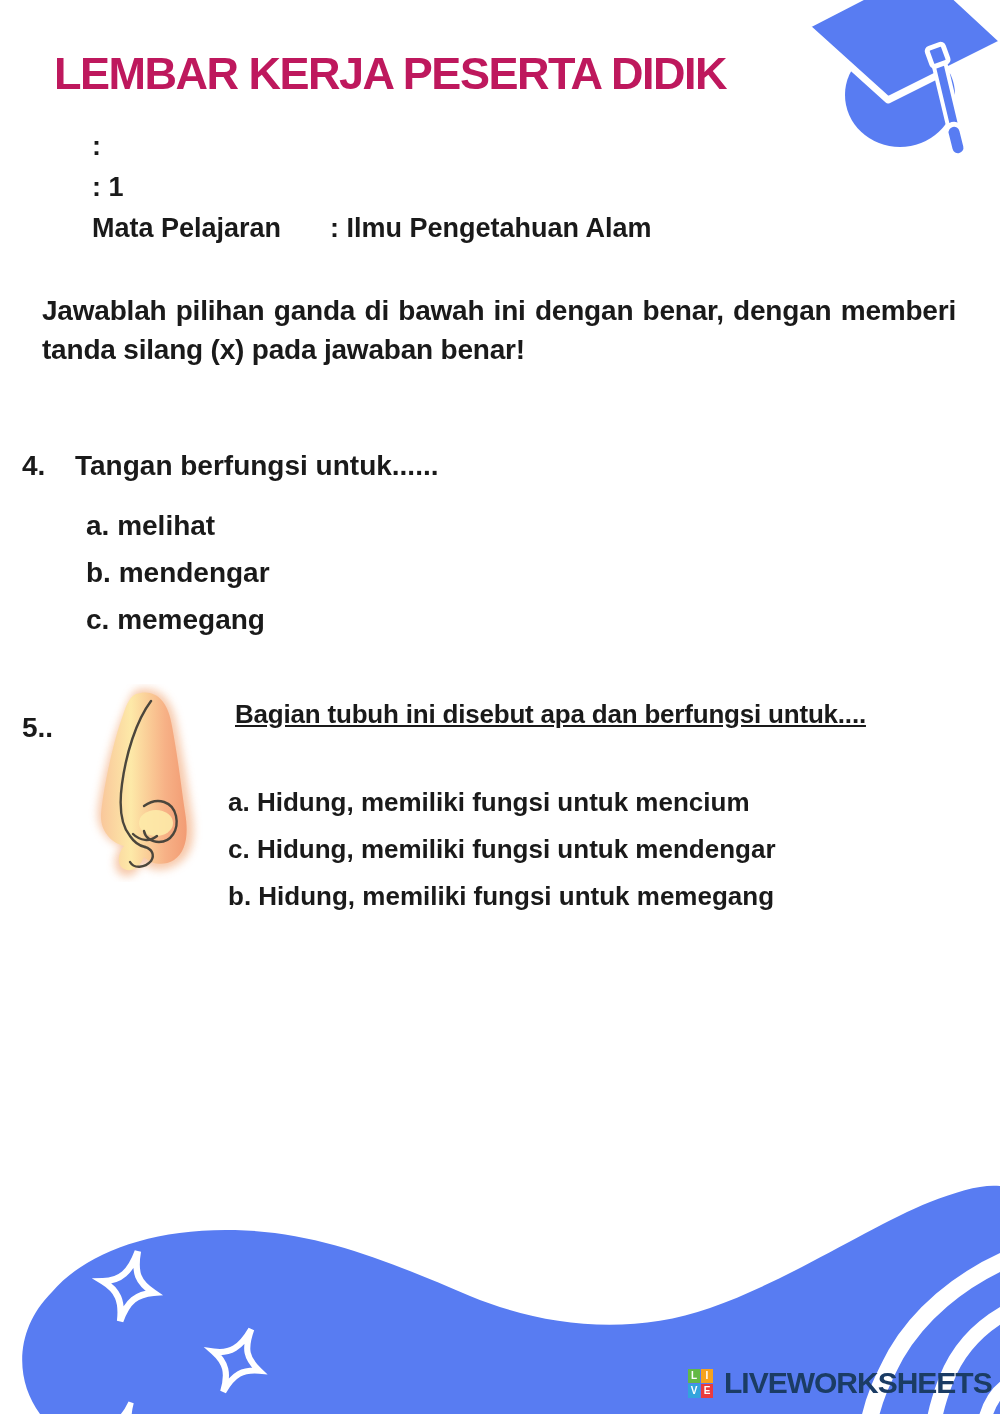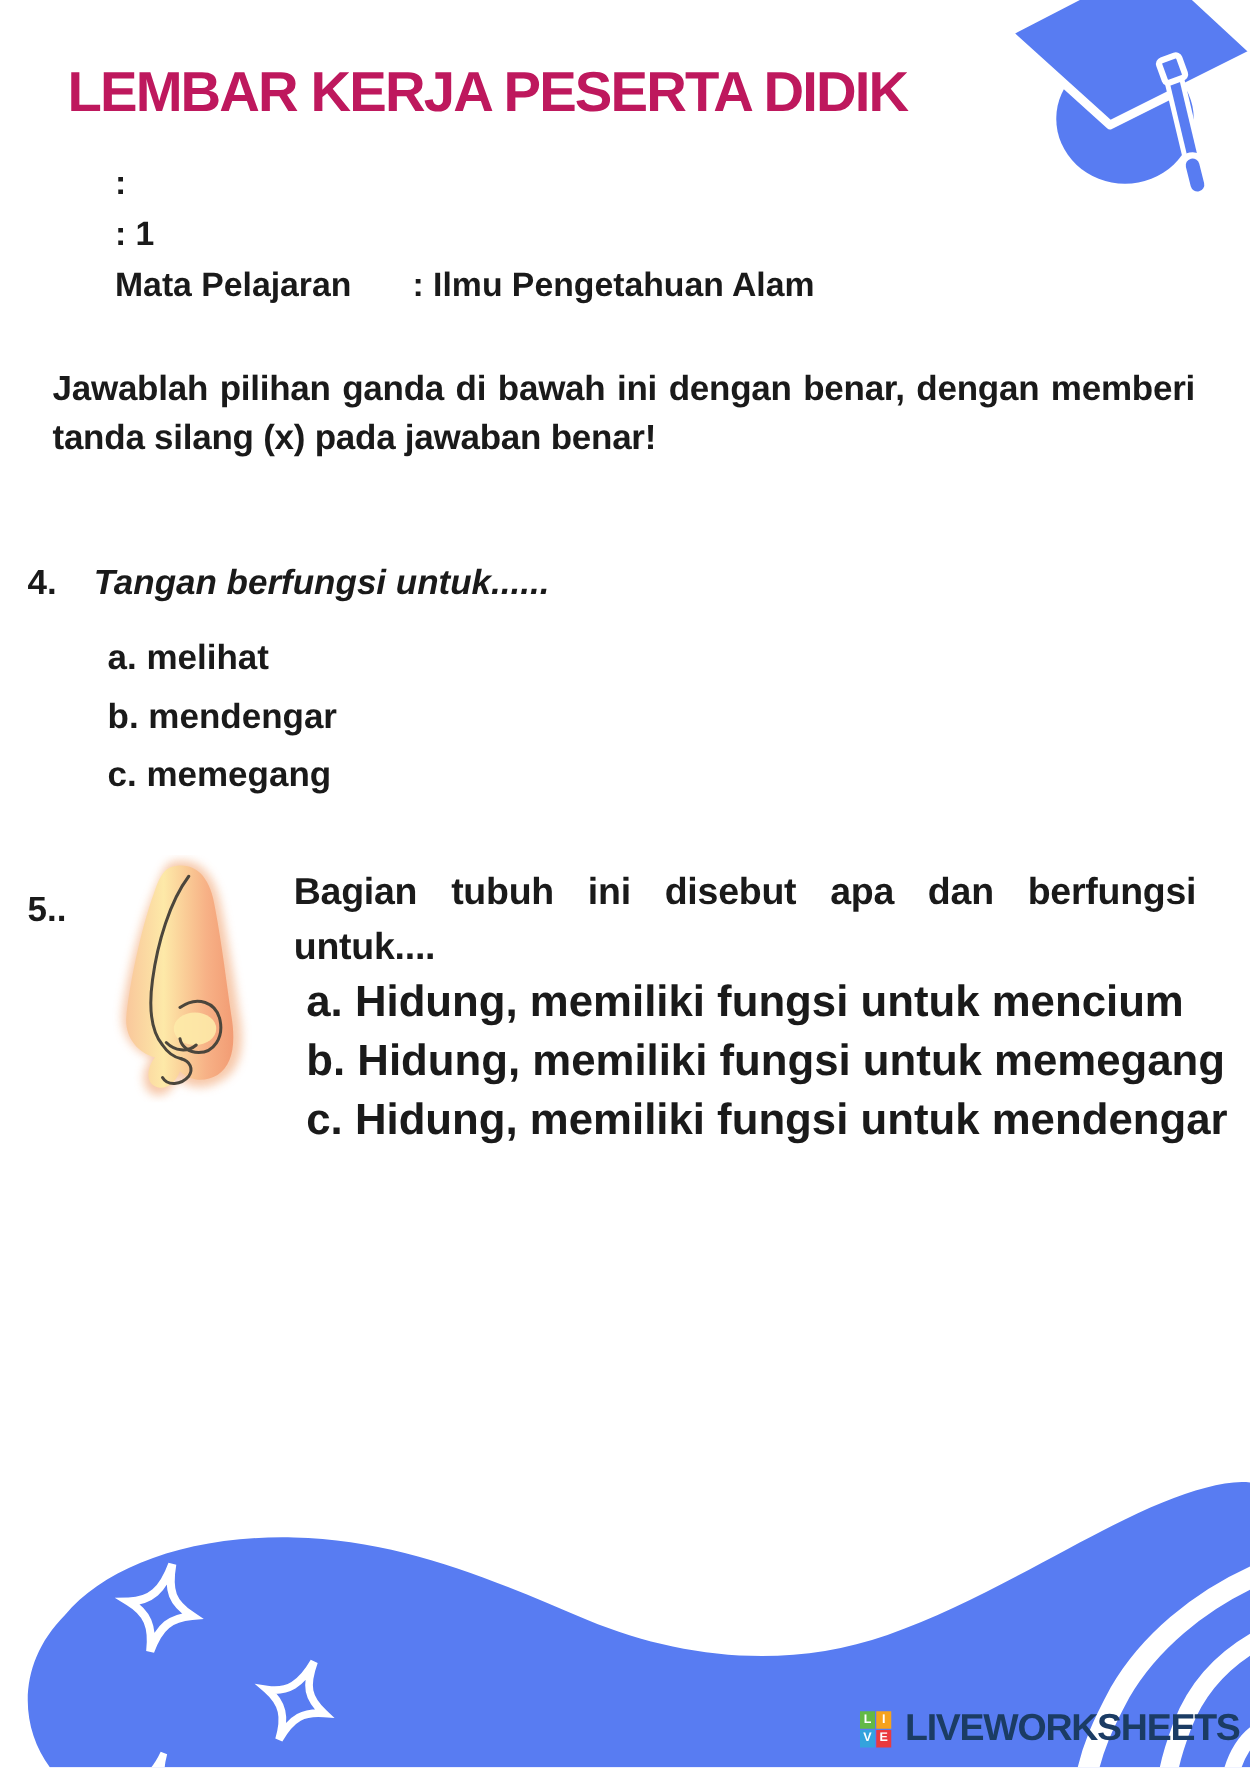--- a/index.html
+++ b/index.html
@@ -19,30 +19,30 @@
   .fields{left:92px;top:126px;font-size:27px;line-height:41px;}
   .field-row{display:flex;}
   .field-label{width:238px;}
   
   .instruction{
     left:42px;top:291px;width:914px;font-size:28px;line-height:39px;
     text-align:justify;letter-spacing:-0.2px;
   }
   
   .q4-number{left:22px;top:450px;font-size:28px;}
-  .q4-text{left:75px;top:450px;font-size:28px;white-space:nowrap;font-style:italic;}
+  .q4-text{left:75px;top:450px;font-size:28px;white-space:nowrap;}
   .q4-options{left:86px;top:511px;display:grid;row-gap:17px;font-size:28px;line-height:30px;}
   
   .q5-number{left:22px;top:712px;font-size:28px;}
   .nose-wrap{left:74px;top:684px;width:130px;height:198px;}
   .q5-text{
-    left:235px;top:692px;width:722px;font-size:30px;line-height:44px;
-    text-align:justify;letter-spacing:-0.2px;
+    left:235px;top:692px;width:722px;font-size:26px;line-height:44px;
+    text-align:justify;letter-spacing:-0.2px;text-decoration:underline;
   }
-  .q5-options{left:245px;top:787px;display:grid;row-gap:17px;font-size:35px;line-height:30px;}
+  .q5-options{left:228px;top:787px;display:grid;row-gap:17px;font-size:26px;line-height:30px;}
   
   .wave-wrap{left:0;top:1140px;width:1000px;height:274px;}
   
   .logo{left:688px;top:1366px;display:flex;align-items:flex-start;z-index:5;}
   .logo-grid{
     display:grid;grid-template-columns:12px 12px;grid-auto-rows:14px;gap:1px;margin-top:3px;
   }
   .logo-sq{
     color:#fff;font-size:10px;line-height:14px;text-align:center;font-weight:700;
   }
@@ -127,22 +127,22 @@
       <path d="M 71 163 C 78 165 81 171 77 177 C 71 184 60 185 56 178"></path>
       <path d="M 70 122 C 84 112 99 118 102 132 C 105 146 97 158 85 158 C 77 158 71 153 70 147"></path>
       <path d="M 59 150 C 66 157 76 158 83 152"></path>
     </g>
   </svg>
 </div>
 
 <div class="abs q5-text">Bagian tubuh ini disebut apa dan berfungsi untuk....</div>
 <div class="abs q5-options">
   <div>a. Hidung, memiliki fungsi untuk mencium</div>
+  <div>c. Hidung, memiliki fungsi untuk mendengar</div>
   <div>b. Hidung, memiliki fungsi untuk memegang</div>
-  <div>c. Hidung, memiliki fungsi untuk mendengar</div>
 </div>
 
 <div class="abs wave-wrap">
   <svg width="1000" height="274" viewBox="0 0 1000 274">
     <defs>
       <path id="sparkle" d="M 0 -38 C 2 -16 8 -8 26 -2 C 10 4 3 12 1 34 C -2 14 -9 5 -26 0 C -9 -5 -2 -16 0 -38 Z"></path>
     </defs>
 
     <path d="M 40 274 C 15 240 14 190 52 152 C 84 114 150 88 235 90 C 320 92 390 122 470 156
              C 545 187 630 196 710 168 C 790 140 870 86 930 62 C 958 51 982 44 1000 46

